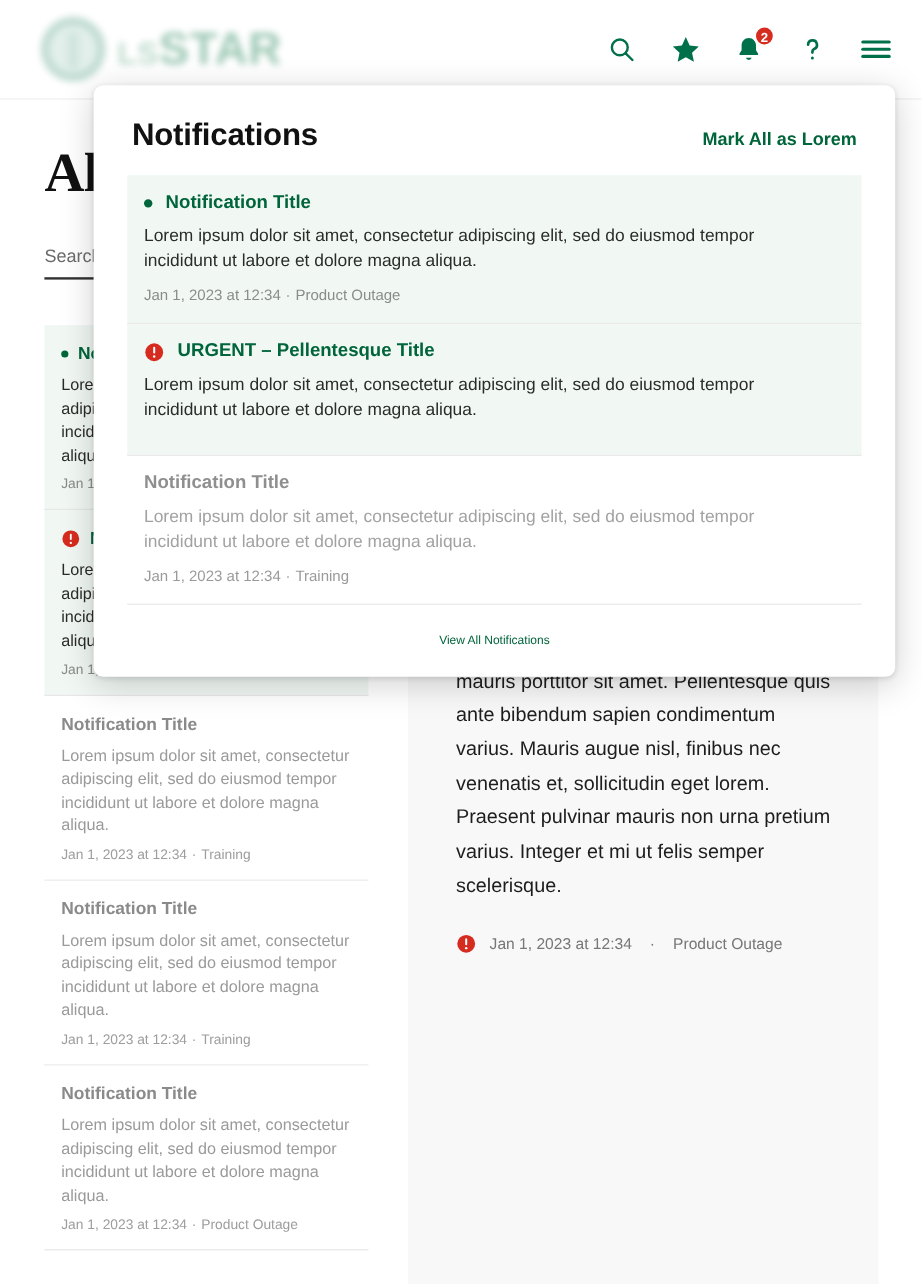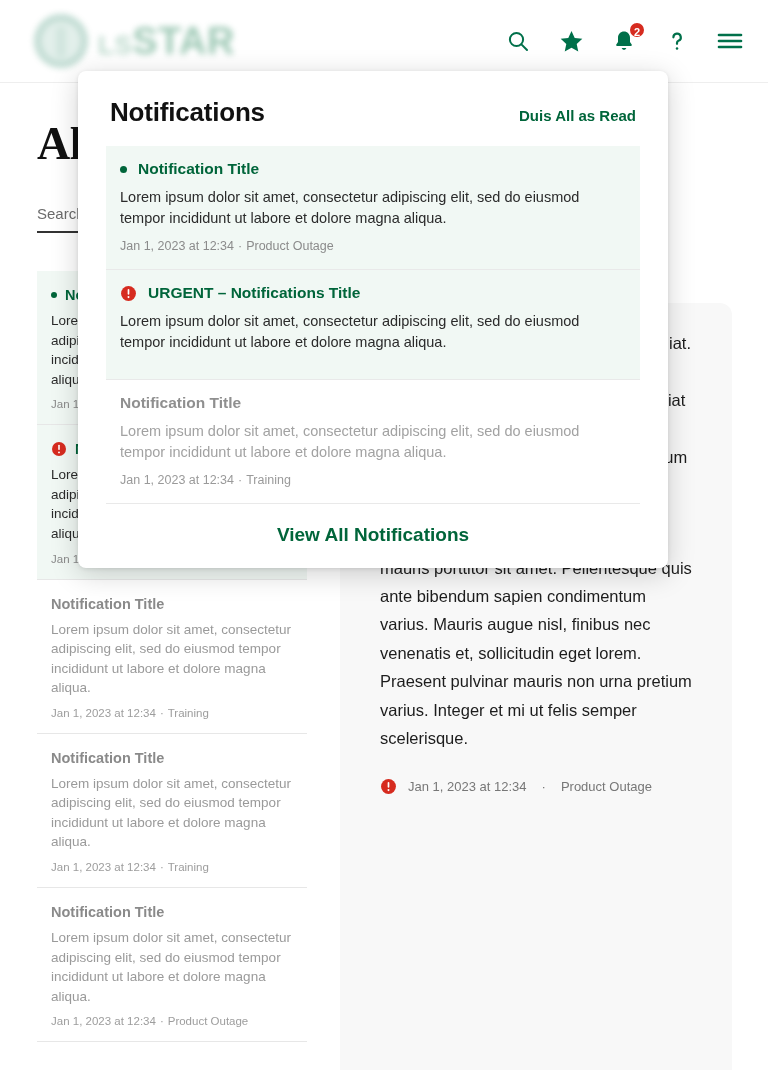--- a/index.html
+++ b/index.html
@@ -203,21 +203,21 @@
     gap: 11px;
     font-size: 13px;
     color: #777777;
     margin-top: 12px;
   }
 
   
   .popover {
     position: absolute;
     top: 71px; left: 78px;
-    width: 590px;
+    width: 668px;
     background: #ffffff;
     border-radius: 8px;
     box-shadow: 0 6px 28px rgba(0,0,0,.18), 0 1px 4px rgba(0,0,0,.10);
     z-index: 20;
     overflow: hidden;
   }
   .pop-head {
     display: flex;
     align-items: baseline;
     justify-content: space-between;
@@ -269,22 +269,22 @@
   .p-meta {
     font-size: 12.5px;
     color: #9a9a9a;
   }
   .p-item.unread .p-meta { color: #8b8b8b; }
   .pop-foot {
     padding: 20px 0 22px 0;
     text-align: center;
   }
   .pop-foot-link {
-    font-size: 19px;
-    font-weight: 700;
+    font-size: 10px;
+    font-weight: 400;
     color: #00653a;
     cursor: pointer;
   }
   .sep-dot { padding: 0 4px; }
 </style>
 </head>
 <body>
 
 <div id="root">
 
@@ -394,39 +394,39 @@
           <span>Jan 1, 2023 at 12:34</span>
           <span class="sep-dot">·</span>
           <span>Product Outage</span>
         </div>
       </div>
   </div>
 
   <div class="popover">
     <div class="pop-head">
       <div class="pop-title">Notifications</div>
-      <div class="pop-markread">Duis All as Read</div>
+      <div class="pop-markread">Mark All as Lorem</div>
     </div>
     <div class="pop-list" id="pop-list">
         <div class="p-item unread">
           <div class="p-title">
             <span class="p-dot"></span>
             <span>Notification Title</span>
           </div>
           <div class="p-body">Lorem ipsum dolor sit amet, consectetur adipiscing elit, sed do eiusmod tempor incididunt ut labore et dolore magna aliqua.</div>
           <div class="p-meta">Jan 1, 2023 at 12:34<span class="sep-dot">·</span>Product Outage</div>
         </div>
         <div class="p-item unread">
           <div class="p-title">
             <svg class="alert-ico" width="17" height="17" viewBox="0 0 24 24">
               <circle cx="12" cy="12" r="10.5" fill="#d62b1f"></circle>
               <rect x="10.8" y="5.6" width="2.4" height="8" rx="1.2" fill="#fff"></rect>
               <circle cx="12" cy="17.1" r="1.45" fill="#fff"></circle>
             </svg>
-            <span>URGENT – Notifications Title</span>
+            <span>URGENT – Pellentesque Title</span>
           </div>
           <div class="p-body">Lorem ipsum dolor sit amet, consectetur adipiscing elit, sed do eiusmod tempor incididunt ut labore et dolore magna aliqua.</div>
         </div>
         <div class="p-item">
           <div class="p-title">
             <span>Notification Title</span>
           </div>
           <div class="p-body">Lorem ipsum dolor sit amet, consectetur adipiscing elit, sed do eiusmod tempor incididunt ut labore et dolore magna aliqua.</div>
           <div class="p-meta">Jan 1, 2023 at 12:34<span class="sep-dot">·</span>Training</div>
         </div>

